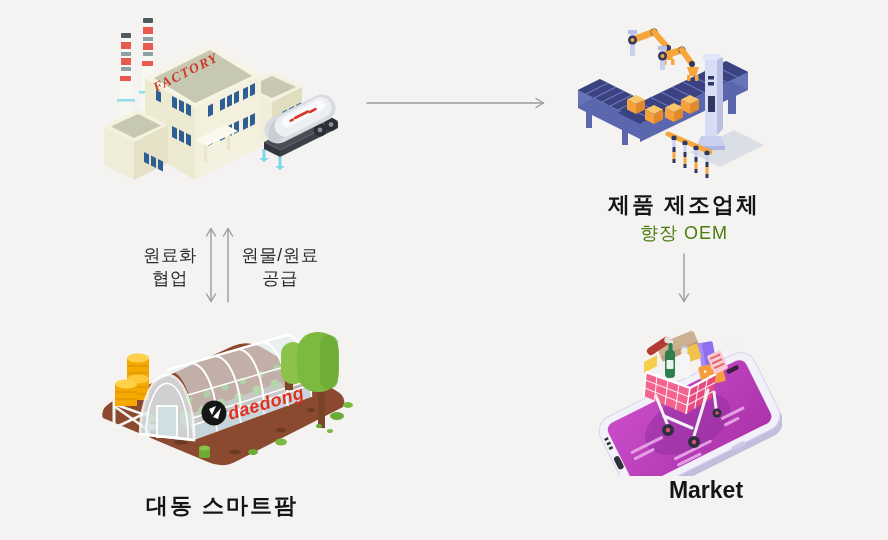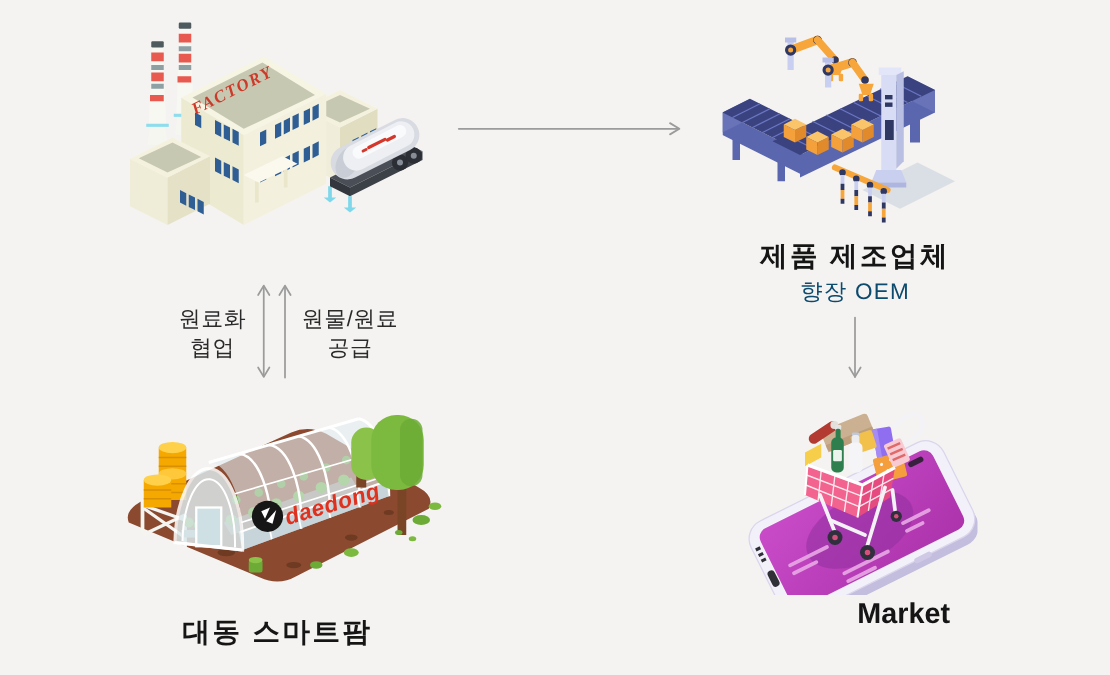--- a/index.html
+++ b/index.html
@@ -8,21 +8,21 @@
     background:#f4f3f1;
     font-family:"Liberation Sans","DejaVu Sans",sans-serif;
     color:#171717;
   }
   .illu{position:absolute;}
   .node-label{
     position:absolute;text-align:center;font-weight:700;
     font-size:22px;letter-spacing:2px;color:#151515;line-height:1.15;
   }
   .node-sublabel{
-    font-weight:400;font-size:18px;letter-spacing:1px;margin-top:6px;color:#0c4a6e;
+    font-weight:400;font-size:18px;letter-spacing:1px;margin-top:6px;color:#4d7c0f;
   }
   .edge-label{
     position:absolute;text-align:center;font-size:17.5px;font-weight:400;
     color:#2a2a2a;line-height:23px;letter-spacing:0.5px;
   }
   .arrow-layer{position:absolute;left:0;top:0;pointer-events:none;}
   svg text.sign{font-family:"Liberation Serif","DejaVu Serif",serif;}
 </style>
 </head>
 <body>
@@ -459,21 +459,21 @@
   </svg>
 
 
   <div class="node-label" style="left:584px;top:192px;width:200px;text-align:center;">
     <div>제품 제조업체</div>
     <div class="node-sublabel">향장 OEM</div>
   </div>
 
   <div class="node-label" style="left:122px;top:477px;width:200px;margin-top:16px;">대동 스마트팜</div>
 
-  <div class="node-label" style="left:560px;top:477px;width:200px;font-size:23px;letter-spacing:0;text-align:right;">Market</div>
+  <div class="node-label" style="left:606px;top:477px;width:200px;font-size:23px;letter-spacing:0;">Market</div>
 
   <div class="edge-label" style="left:232px;top:244px;width:96px;">
     <div>원물/원료</div>
     <div>공급</div>
   </div>
 
   <div class="edge-label" style="left:128px;top:244px;width:84px;">
     <div>원료화</div>
     <div>협업</div>
   </div>

